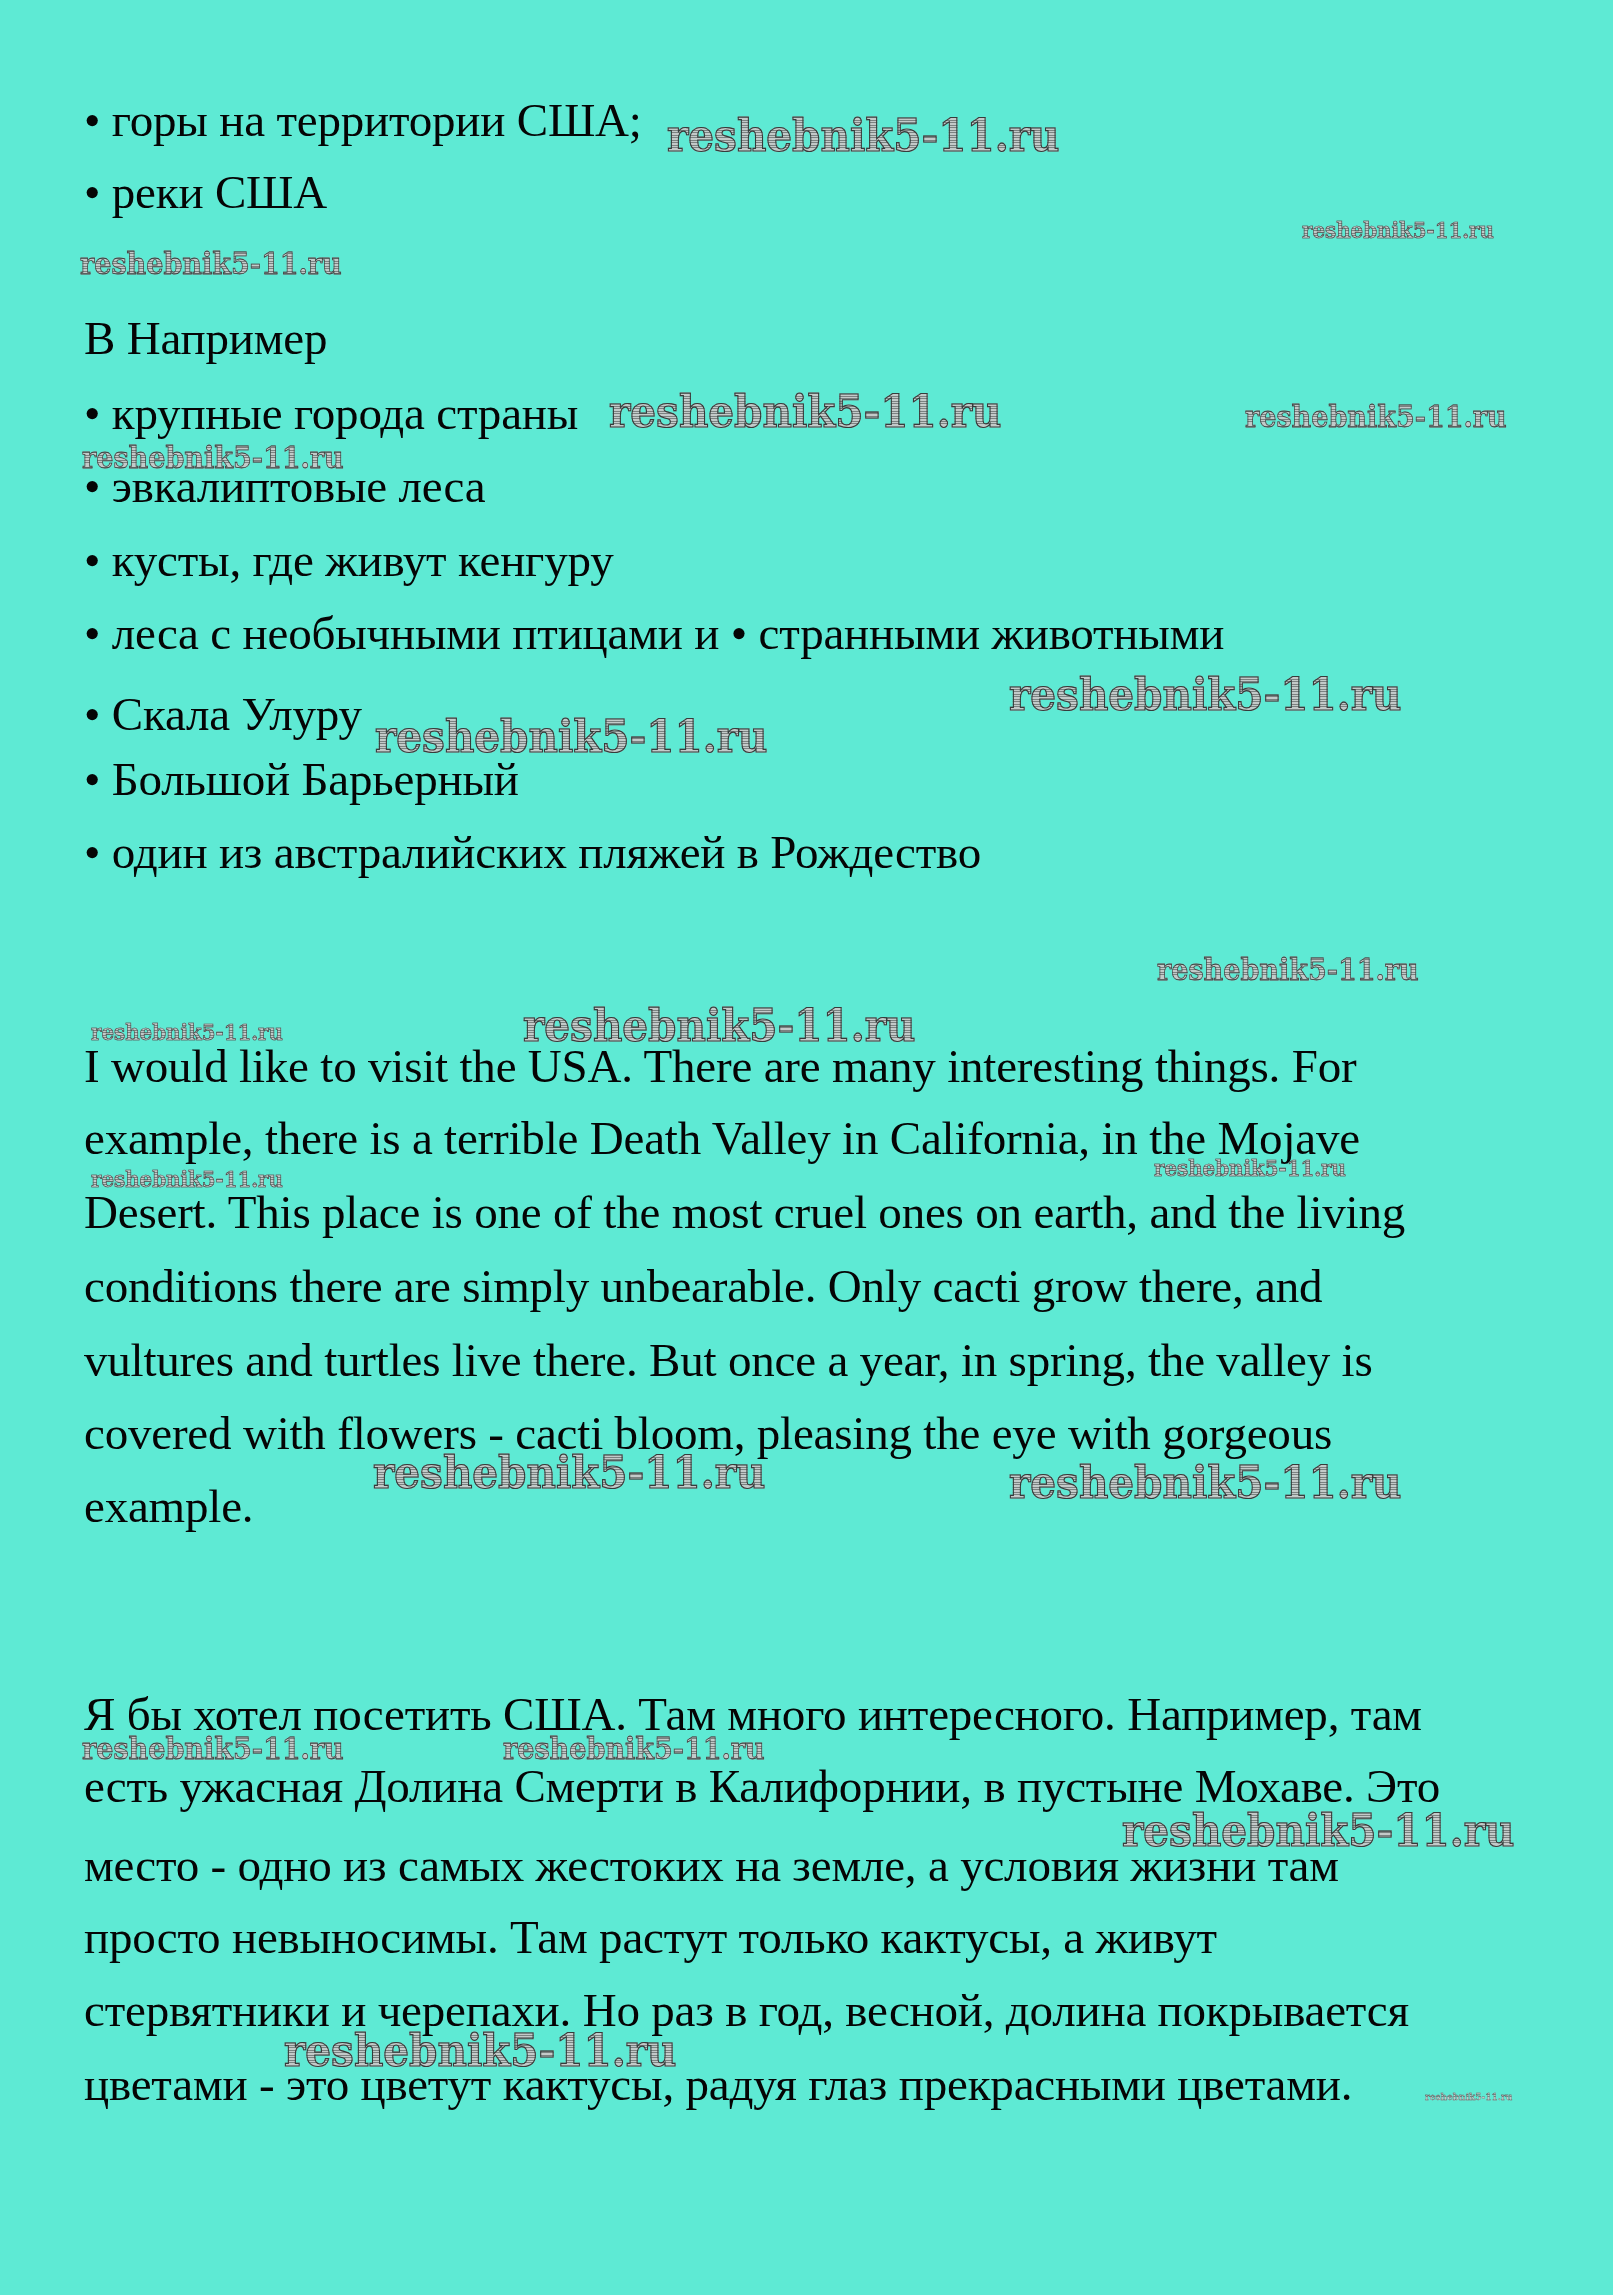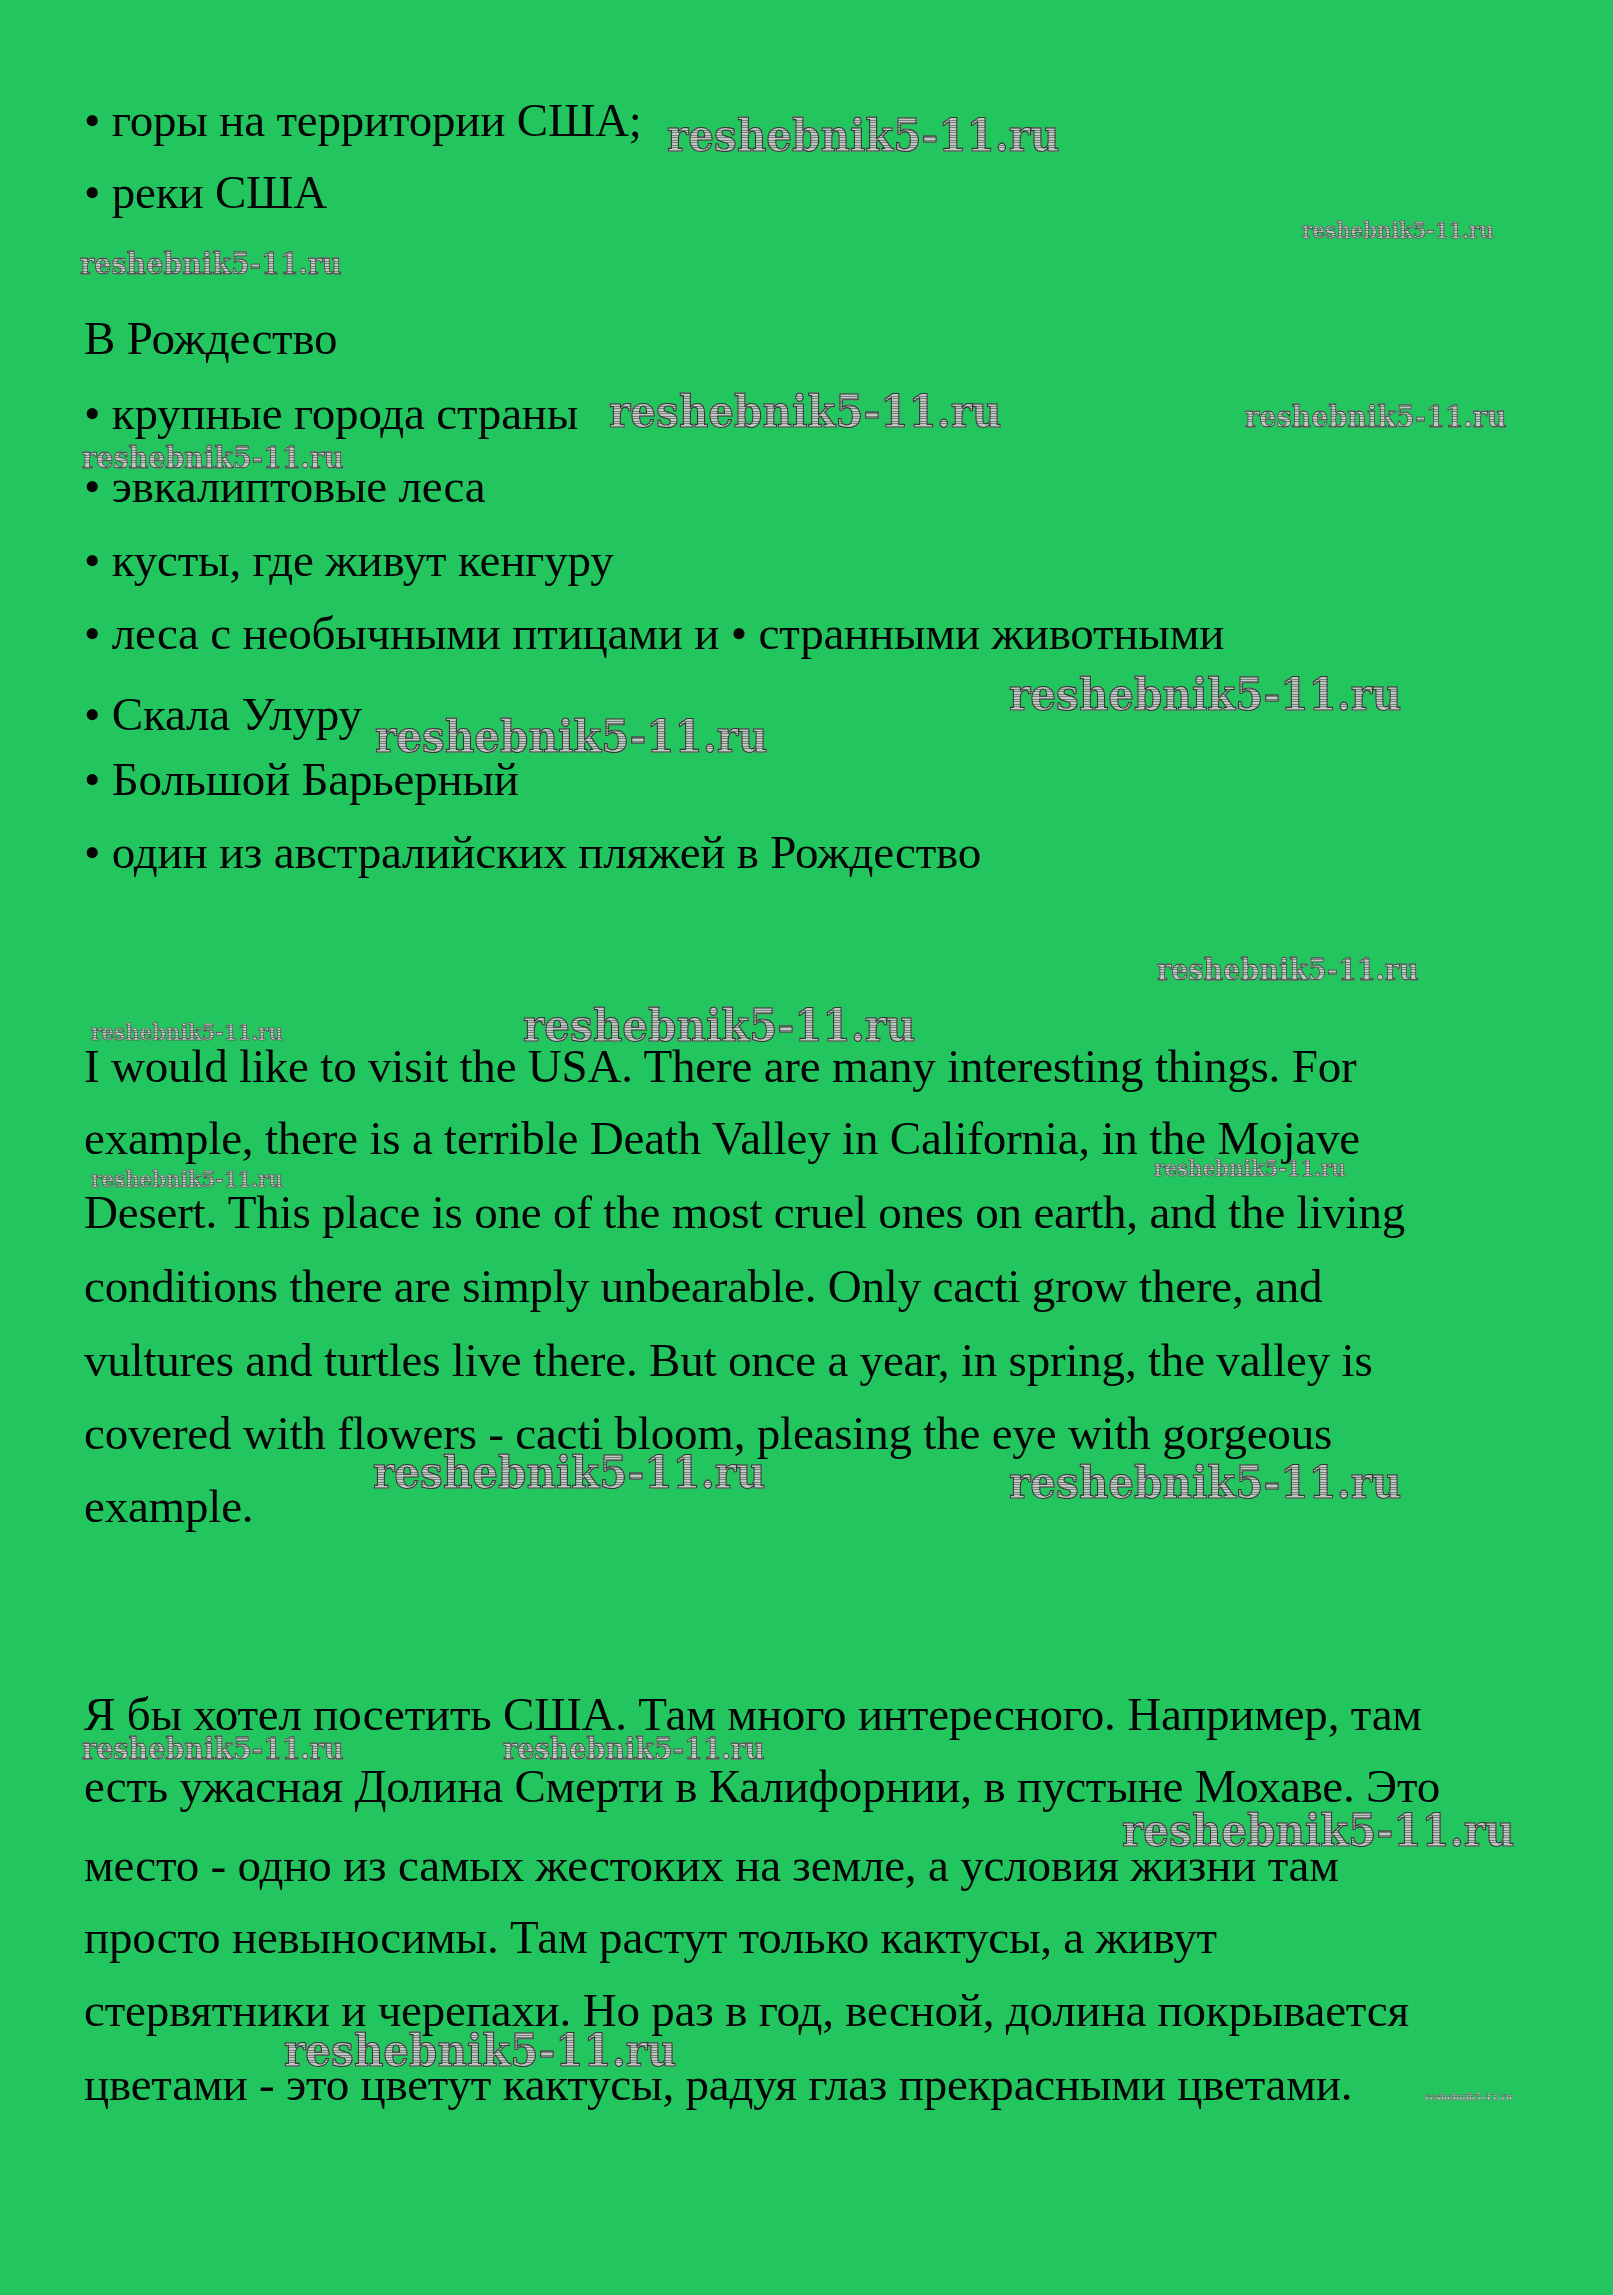--- a/index.html
+++ b/index.html
@@ -1,17 +1,17 @@
 <!DOCTYPE html>
 <html style="font-size:13.5px"><head>
 <meta charset="utf-8">
 <style>
   html, body { margin: 0; padding: 0; background: #ffffff; }
   body { width: 1613px; height: 2295px; position: relative; overflow: hidden; }
-  .page { position: absolute; left: 0; top: 0; width: 1613px; height: 2295px; background: #22c55e; }
+  .page { position: absolute; left: 0; top: 0; width: 1613px; height: 2295px; background: #5eead4; }
   .line {
     position: absolute;
     left: 84px;
     font-family: "Liberation Serif", serif;
     font-size: 47px;
     line-height: 47px;
     color: #050505;
     white-space: nowrap;
     letter-spacing: -0.2px;
   }
@@ -36,21 +36,21 @@
   .wm.tiny   { font-size: 10px; line-height: 10px; -webkit-text-stroke: 0.3px #555; }
 </style>
 </head>
 <body>
 
 <div class="page">
 
   <div class="line" style="top:97px">• горы на территории США;</div>
   <div class="line" style="top:169px">• реки США</div>
 
-  <div class="line" style="top:315px">В Рождество</div>
+  <div class="line" style="top:315px">В Например</div>
   <div class="line" style="top:390px">• крупные города страны</div>
   <div class="line" style="top:463px">• эвкалиптовые леса</div>
   <div class="line" style="top:537px">• кусты, где живут кенгуру</div>
   <div class="line" style="top:610px">• леса с необычными птицами и • странными животными</div>
   <div class="line" style="top:691px">• Скала Улуру</div>
   <div class="line" style="top:829px">• один из австралийских пляжей в Рождество</div>
   <div class="line" style="top:756px">• Большой Барьерный</div>
 
   <div class="line" style="top:1043px">I would like to visit the USA. There are many interesting things. For</div>
   <div class="line" style="top:1115px">example, there is a terrible Death Valley in California, in the Mojave</div>

